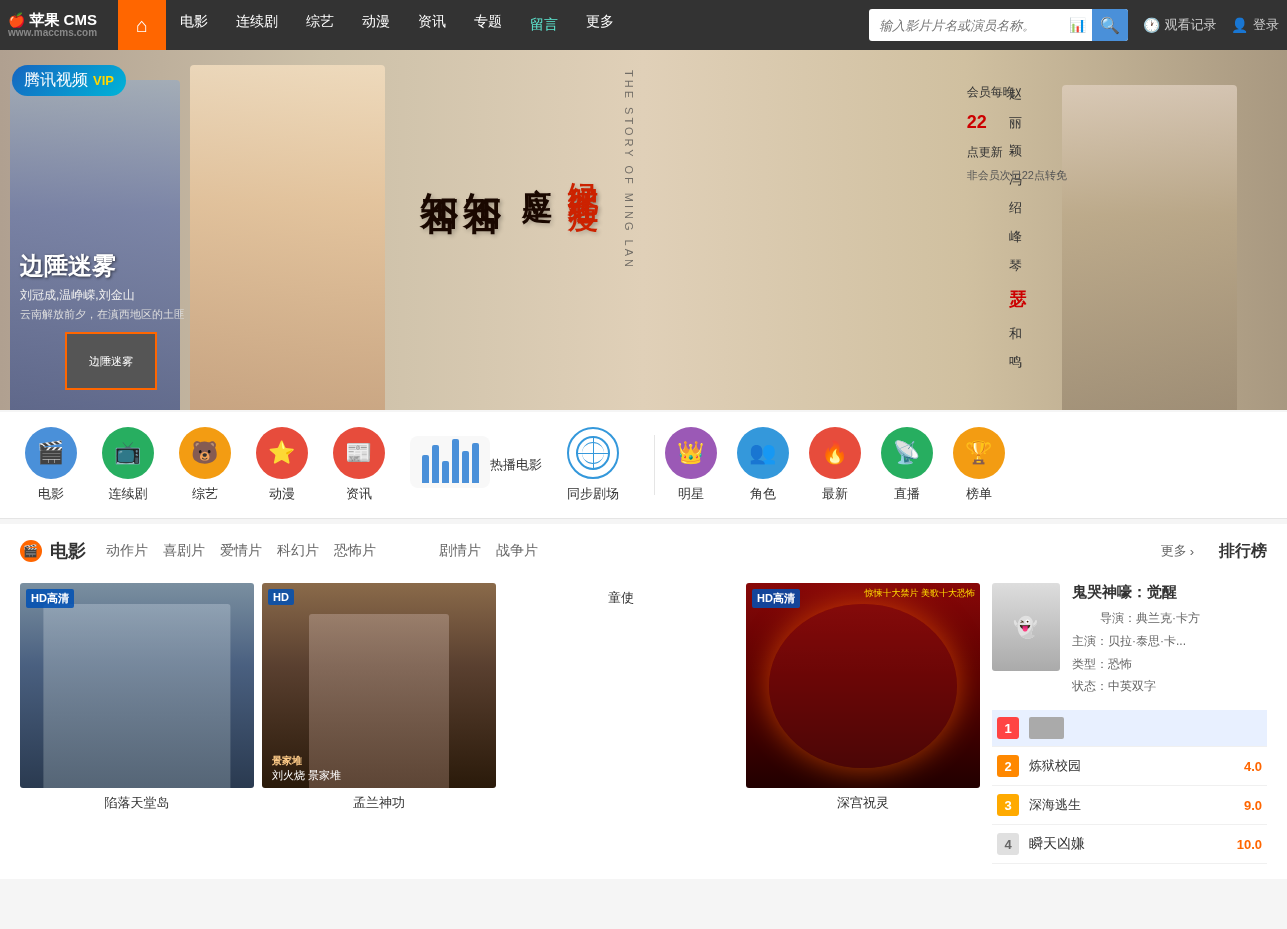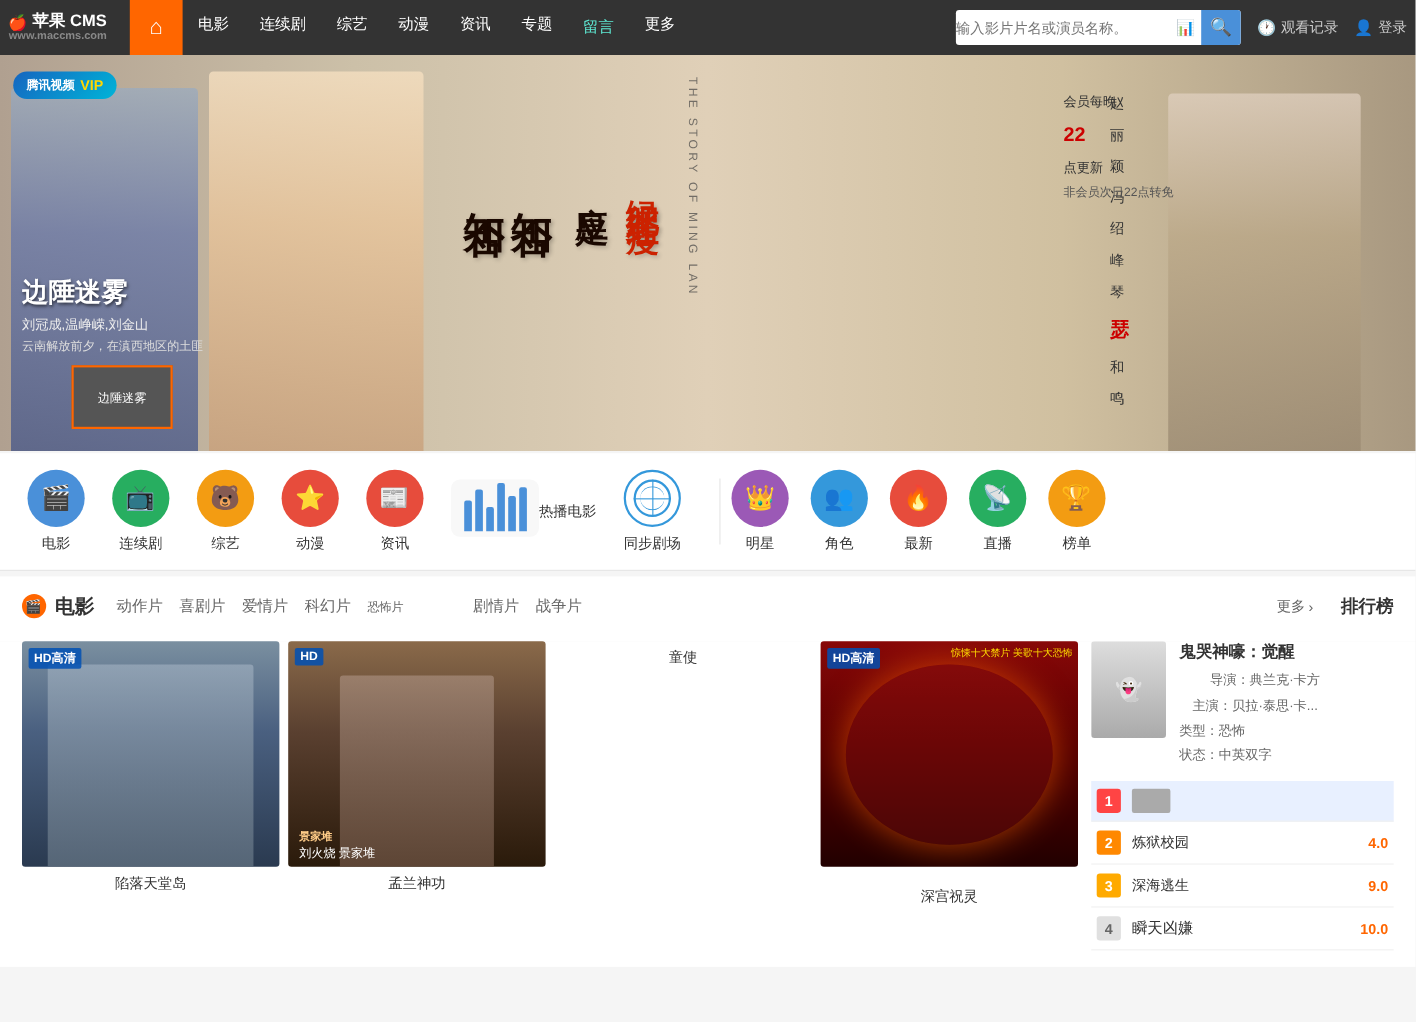--- a/index.html
+++ b/index.html
@@ -26,39 +26,39 @@
     <div style="color:#fff;padding:0 14px;height:50px;display:flex;align-items:center;cursor:pointer;font-size:14px;">综艺</div>
     <div style="color:#fff;padding:0 14px;height:50px;display:flex;align-items:center;cursor:pointer;font-size:14px;">动漫</div>
     <div style="color:#fff;padding:0 14px;height:50px;display:flex;align-items:center;cursor:pointer;font-size:14px;">资讯</div>
     <div style="color:#fff;padding:0 14px;height:50px;display:flex;align-items:center;cursor:pointer;font-size:14px;">专题</div>
     <div style="color:#5eead4;padding:0 14px;height:56px;display:flex;align-items:center;cursor:pointer;font-size:14px;">留言</div>
     <div style="color:#fff;padding:0 14px;height:50px;display:flex;align-items:center;cursor:pointer;font-size:14px;">更多</div>
   </div>
 
   <div style="display:flex;align-items:center;margin-left:auto;">
     <div style="display:flex;align-items:center;background:#fff;border-radius:3px;overflow:hidden;height:32px;">
-      <input type="text" style="border: none; outline: none; padding: 0px 0; width: 195px; font-size: 13px; color: rgb(153, 153, 153);" placeholder="输入影片片名或演员名称。">
+      <input type="text" style="border: none; outline: none; padding: 0px 10px; width: 195px; font-size: 13px; color: rgb(153, 153, 153); font-style: italic;" placeholder="输入影片片名或演员名称。">
       <div style="width:28px;height:32px;display:flex;align-items:center;justify-content:center;cursor:pointer;color:#4a90d9;font-size:14px;">📊</div>
       <button style="background:#4a90d9;border:none;color:#fff;width:36px;height:32px;cursor:pointer;font-size:16px;">🔍</button>
     </div>
     <div style="color:#ccc;margin-left:15px;font-size:13px;cursor:pointer;display:flex;align-items:center;gap:4px;">
       <span style="font-size:14px;">🕐</span>
       <span>观看记录</span>
     </div>
     <div style="color:#ccc;margin-left:15px;font-size:13px;cursor:pointer;display:flex;align-items:center;gap:4px;">
       <span style="font-size:14px;">👤</span>
       <span>登录</span>
     </div>
   </div>
 </div>
 
 <div style="position:relative;height:360px;overflow:hidden;background:linear-gradient(90deg,#b0a090,#ccc0a8,#e0d0b8,#d0c0a0,#a89880);">
 
   <div style="position:absolute;top:15px;left:12px;z-index:10;background:linear-gradient(135deg,#1565c0,#00b4d8);padding:5px 12px;border-radius:20px;display:flex;align-items:center;gap:5px;">
-    <span style="color:#fff;font-size:11px;font-weight:bold;">腾讯视频</span>
+    <span style="color:#fff;font-size:16px;font-weight:normal;">腾讯视频</span>
     <span style="color:#ffd700;font-size:13px;font-weight:900;">VIP</span>
   </div>
 
   <div style="position:absolute;left:10px;bottom:0;width:170px;height:330px;background:linear-gradient(180deg,#9aabbf 0%,#6677aa 40%,#445588 100%);opacity:0.75;border-radius:4px 4px 0 0;z-index:1;"></div>
 
   <div style="position:absolute;left:190px;bottom:0;width:195px;height:345px;background:linear-gradient(180deg,#f5dfc0 0%,#e8c49a 40%,#c9a07a 100%);opacity:0.8;border-radius:4px 4px 0 0;z-index:2;"></div>
 
   <div style="position:absolute;right:50px;bottom:0;width:175px;height:325px;background:linear-gradient(180deg,#e0d0c0 0%,#bba888 40%,#998870 100%);opacity:0.75;border-radius:4px 4px 0 0;z-index:1;"></div>
 
   <div style="position:absolute;left:20px;top:200px;z-index:5;">
@@ -185,21 +185,21 @@
 <div style="background:#fff;margin-top:5px;padding:15px 20px 5px;">
   <div style="display:flex;align-items:center;margin-bottom:15px;">
     <div style="width:22px;height:22px;background:#ff6600;border-radius:50%;display:flex;align-items:center;justify-content:center;margin-right:8px;">
       <span style="color:#fff;font-size:12px;">🎬</span>
     </div>
     <span style="font-size:18px;font-weight:bold;color:#333;margin-right:20px;">电影</span>
     <span style="font-size:14px;color:#666;cursor:pointer;margin-right:15px;">动作片</span>
     <span style="font-size:14px;color:#666;cursor:pointer;margin-right:15px;">喜剧片</span>
     <span style="font-size:14px;color:#666;cursor:pointer;margin-right:15px;">爱情片</span>
     <span style="font-size:14px;color:#666;cursor:pointer;margin-right:15px;">科幻片</span>
-    <span style="font-size:11px;color:#666;cursor:pointer;margin-right:15px;">恐怖片</span>
+    <span style="font-size:14px;color:#666;cursor:pointer;margin-right:15px;">恐怖片</span>
     <span style="font-size:14px;color:#666;cursor:pointer;margin-right:15px;margin-left:48px;">剧情片</span>
     <span style="font-size:14px;color:#666;cursor:pointer;margin-right:15px;">战争片</span>
     <div style="margin-left:auto;color:#666;font-size:13px;cursor:pointer;display:flex;align-items:center;gap:3px;">
       <span>更多</span>
       <span>›</span>
     </div>
     <span style="font-size:16px;font-weight:bold;color:#333;margin-left:25px;">排行榜</span>
   </div>
 </div>
 
@@ -229,36 +229,36 @@
     <div style="flex:1;cursor:pointer;">
       <div style="font-size:13px;color:#333;margin-top:6px;text-align:center;">童使</div>
     </div>
 
     <div style="flex:1;cursor:pointer;">
       <div style="width:100%;height:205px;background:linear-gradient(180deg,#880808 0%,#550000 50%,#220000 100%);position:relative;border-radius:3px;overflow:hidden;">
         <div style="position:absolute;top:10%;left:10%;right:10%;bottom:10%;background:rgba(150,20,20,0.3);border-radius:50%;box-shadow:0 0 30px rgba(255,100,0,0.6);"></div>
         <div style="position:absolute;top:6px;left:6px;background:rgba(0,80,180,0.85);color:#fff;font-size:11px;padding:2px 5px;border-radius:2px;font-weight:bold;">HD高清</div>
         <div style="position:absolute;top:5px;right:5px;color:#ffdd00;font-size:9px;max-width:120px;text-align:right;line-height:1.3;">惊悚十大禁片 美歌十大恐怖</div>
       </div>
-      <div style="font-size:13px;color:#333;margin-top:18px;text-align:center;">深宫祝灵</div>
+      <div style="font-size:13px;color:#333;margin-top:6px;text-align:center;">深宫祝灵</div>
     </div>
   </div>
 
   <div style="width:275px;flex-shrink:0;">
 
     <div style="display:flex;margin-bottom:12px;cursor:pointer;">
       <div style="width:68px;height:88px;background:linear-gradient(180deg,#ccbbaa 0%,#998877 100%);border-radius:3px;flex-shrink:0;overflow:hidden;">
         <div style="width:100%;height:100%;background:linear-gradient(180deg,#ddd 0%,#aaa 100%);display:flex;align-items:center;justify-content:center;">
           <span style="color:#888;font-size:20px;">👻</span>
         </div>
       </div>
       <div style="padding-left:12px;flex:1;">
         <div style="font-size:15px;font-weight:bold;color:#333;margin-bottom:5px;">鬼哭神嚎：觉醒</div>
         <div style="font-size:12px;color:#666;line-height:1.9;margin-left:28px;">导演：典兰克·卡方</div>
-        <div style="font-size:12px;color:#666;line-height:1.9;margin-left:12px;">主演：贝拉·泰思·卡...</div>
+        <div style="font-size:12px;color:#666;line-height:1.9;">主演：贝拉·泰思·卡...</div>
         <div style="font-size:12px;color:#666;line-height:1.9;">类型：恐怖</div>
         <div style="font-size:12px;color:#666;line-height:1.9;">状态：中英双字</div>
       </div>
     </div>
 
     <div>
 
       <div style="display:flex;align-items:center;padding:7px 0;border-bottom:1px solid #f0f0f0;background:#e8f0ff;padding:7px 5px;cursor:pointer;">
         <div style="width:22px;height:22px;border-radius:3px;background:#ff4444;display:flex;align-items:center;justify-content:center;font-size:13px;font-weight:bold;color:#fff;margin-right:10px;flex-shrink:0;">1</div>
         <div style="width:35px;height:22px;background:#aaa;border-radius:2px;margin-right:8px;flex-shrink:0;"></div>

